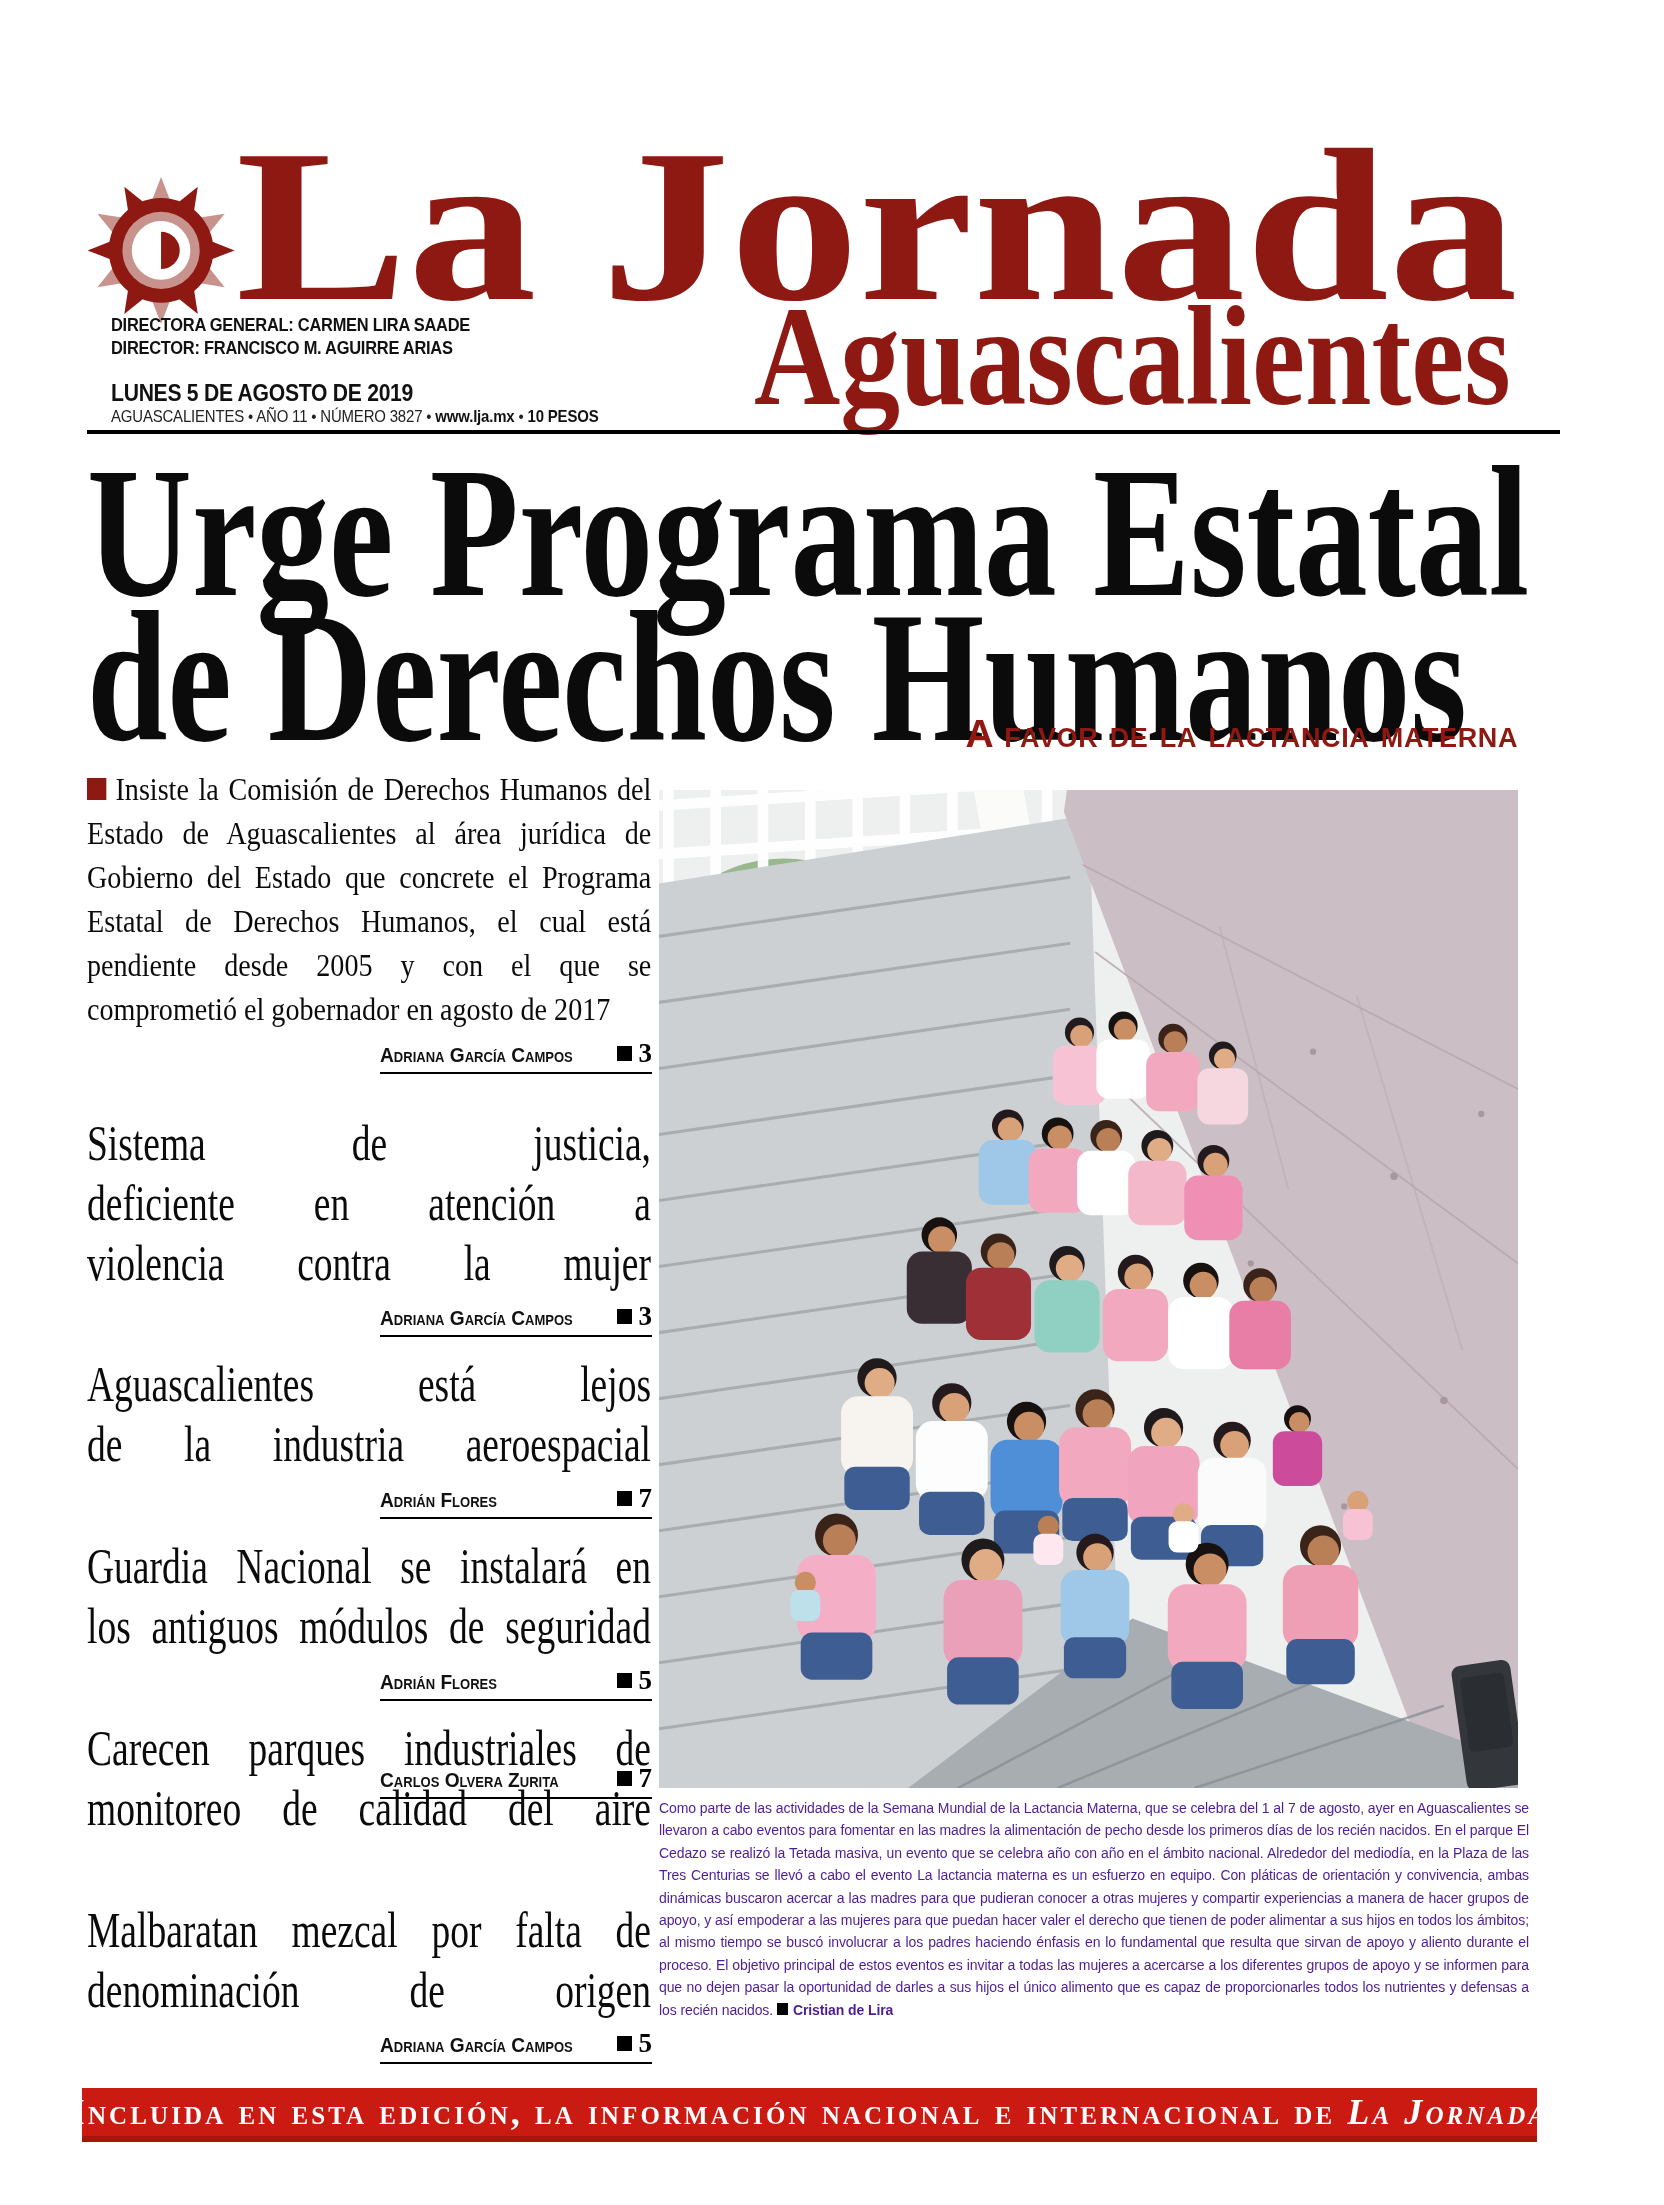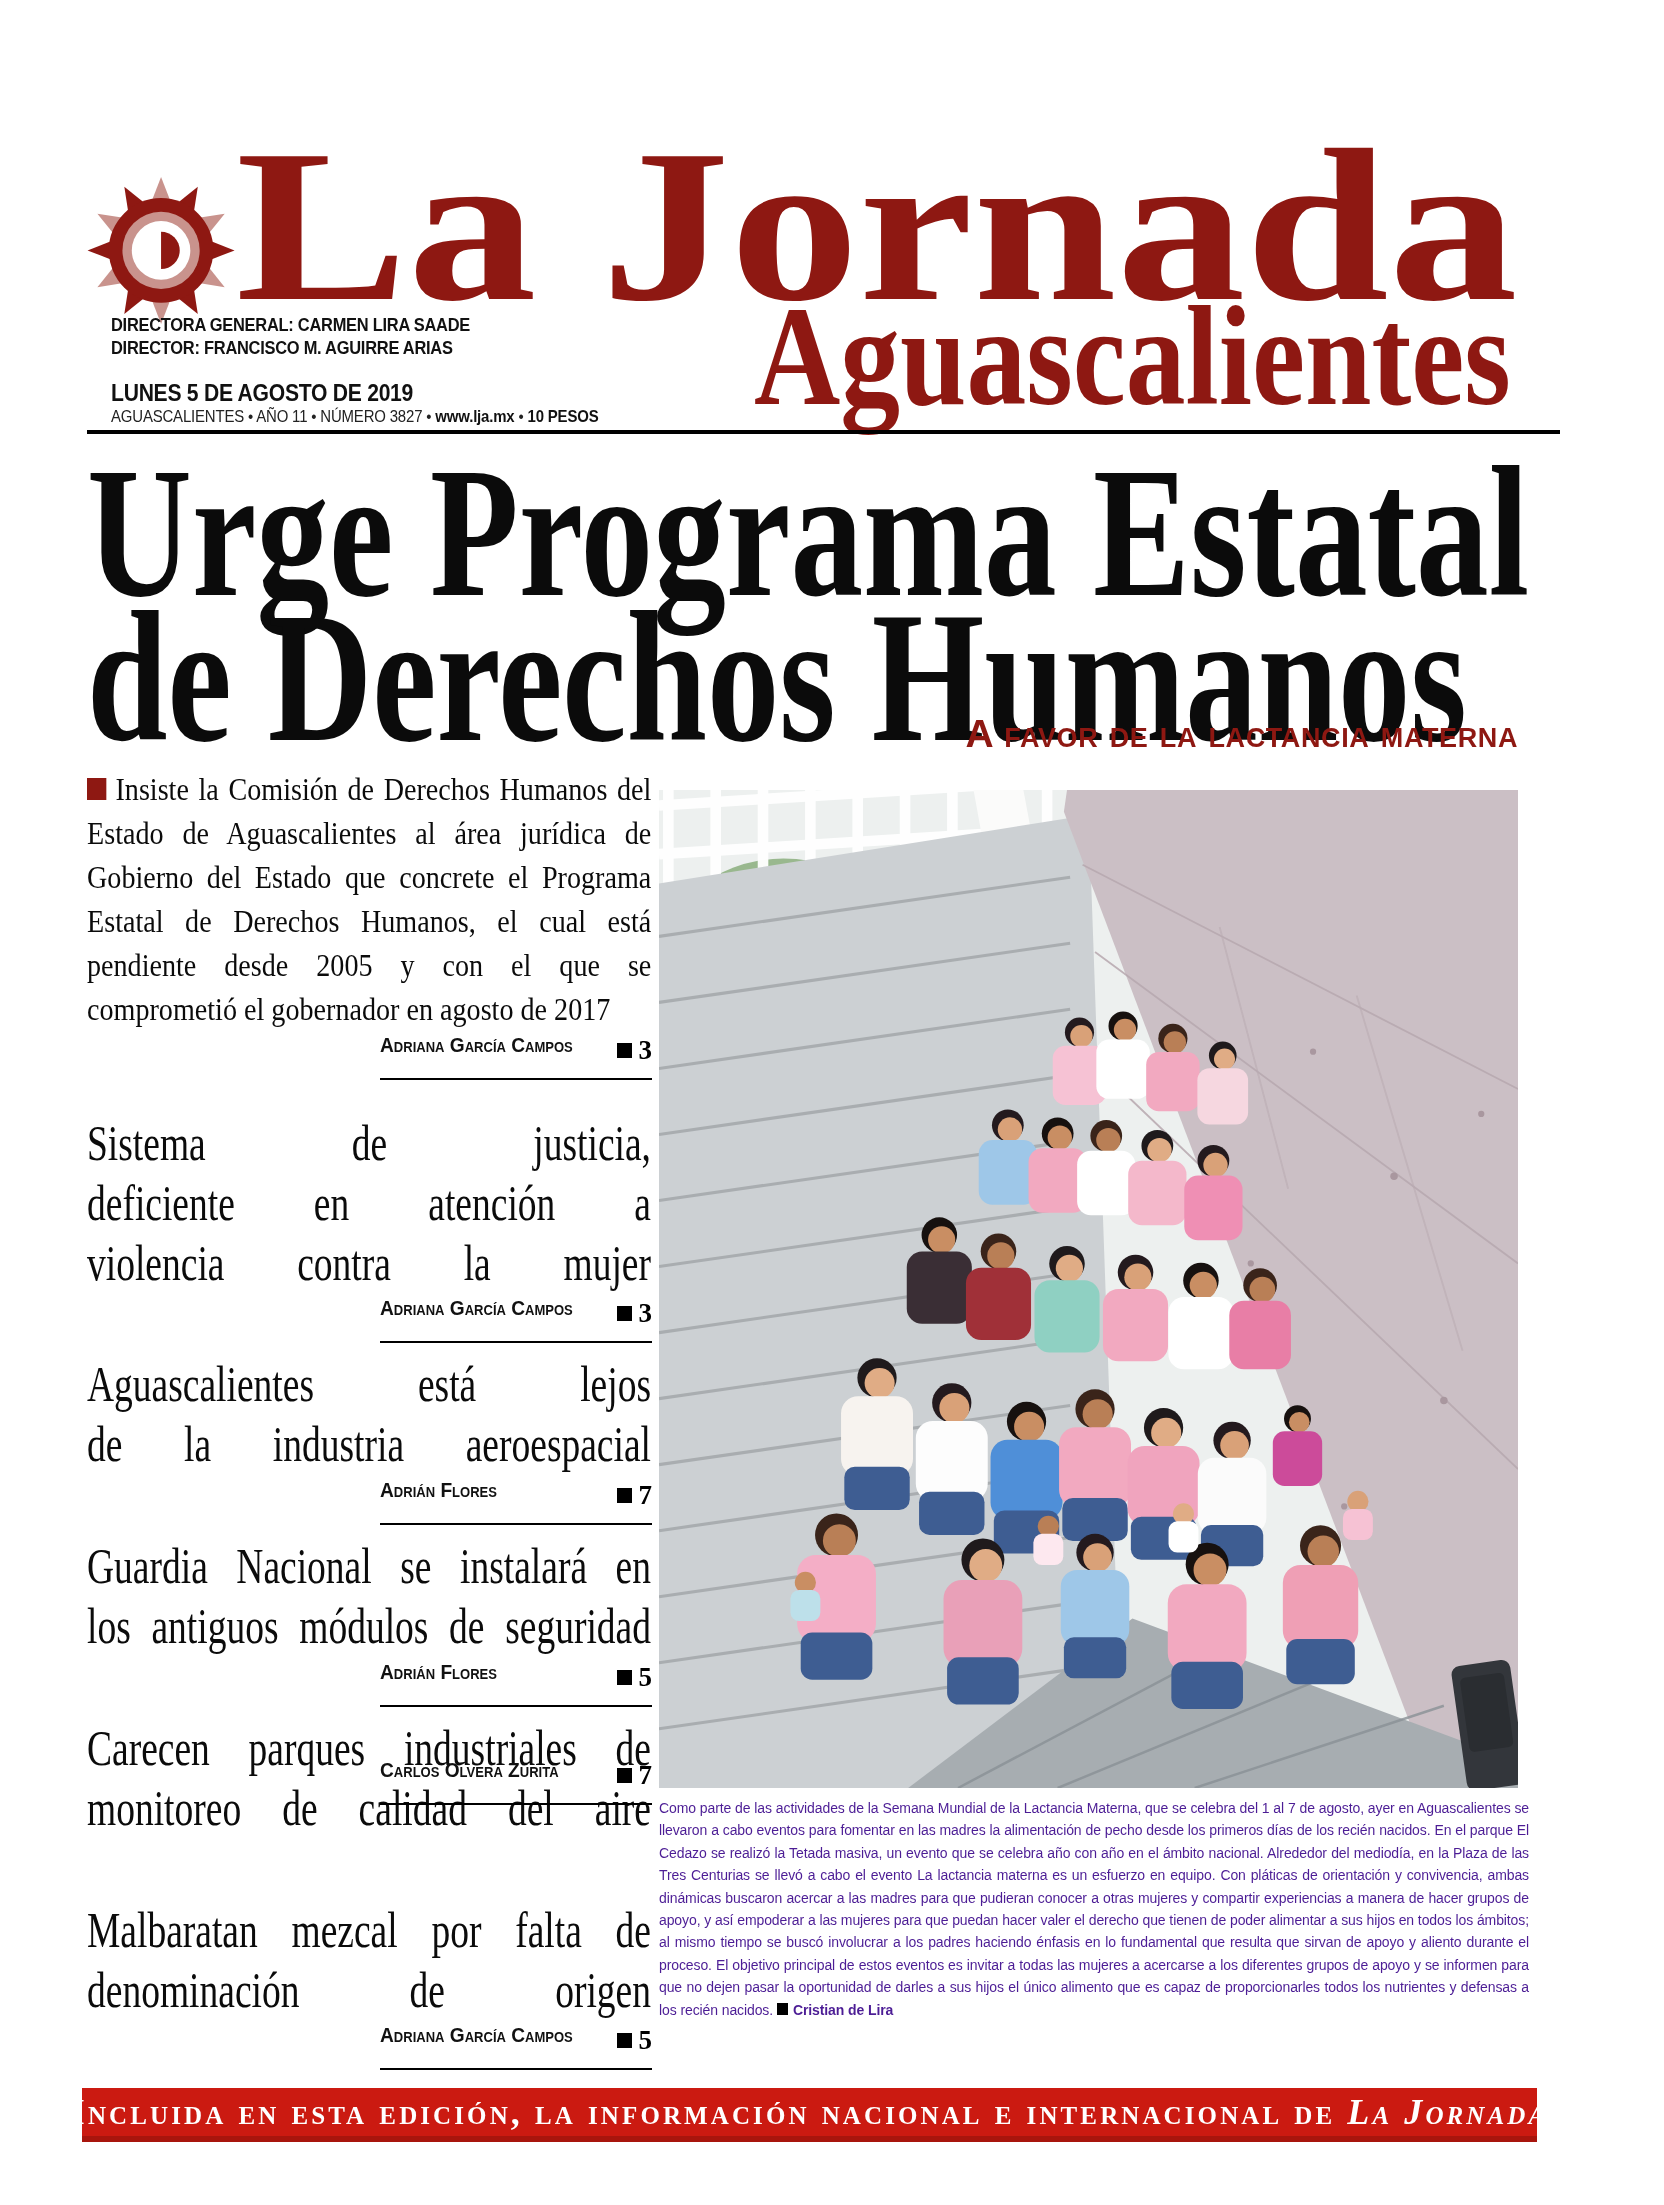--- a/index.html
+++ b/index.html
@@ -37,22 +37,22 @@
   }
   .lead-bullet{display:inline-block;width:22.4px;height:22.4px;background:#8e1812;margin-right:10px;}
   .subhead{
     position:absolute;left:87px;width:752px;
     transform:scaleX(.75);transform-origin:left top;
     font-size:50px;line-height:60px;color:#0b0b0b;font-weight:400;
   }
   .subhead .hl{ text-align:justify;text-align-last:justify;white-space:nowrap;}
   .byline{
     position:absolute;left:380px;width:272px;height:34px;
-    border-bottom:2.5px solid #000;display:flex;justify-content:space-between;
-    padding-bottom:11px;box-sizing:content-box;
+    border-bottom:2.5px solid #000;display:flex;justify-content:space-between;align-items:flex-end;
+    padding-bottom:5px;box-sizing:content-box;
   }
   .byline-name{
     font-family:"Liberation Sans",sans-serif;font-weight:700;font-variant:small-caps;
     font-size:20.6px;color:#111;transform:scaleX(.93);transform-origin:left bottom;white-space:nowrap;
   }
   .byline-ref{display:flex;align-items:center;}
   .sq{display:inline-block;width:15px;height:15px;background:#000;margin-right:6.2px;}
   .pg{font-family:"Liberation Serif",serif;font-weight:700;font-size:27px;line-height:1;color:#000;}
   
   .photo-kicker{

